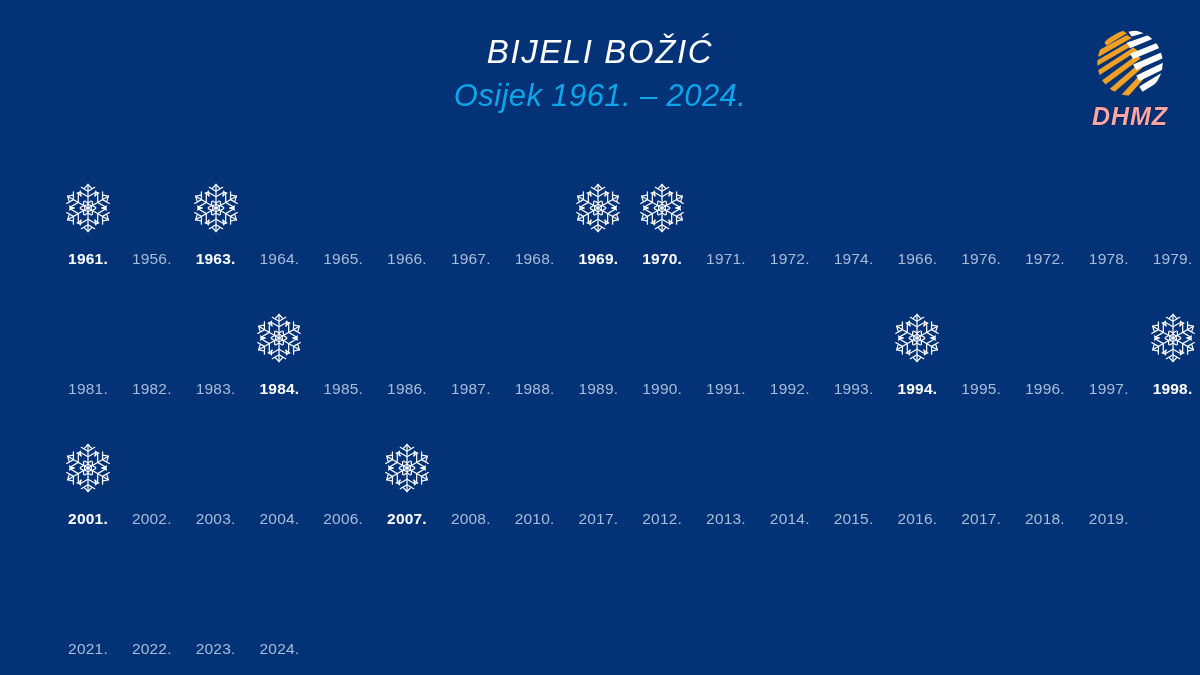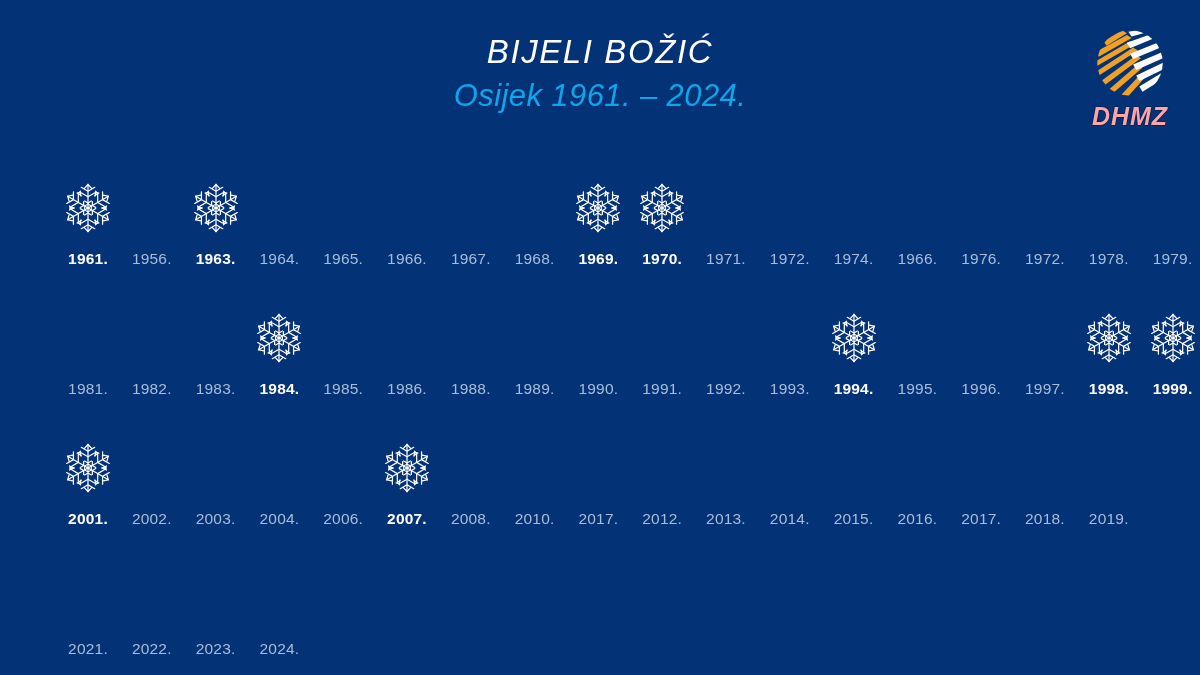--- a/index.html
+++ b/index.html
@@ -540,20 +540,24 @@
         <div class="year-cell">
           <div class="flake-slot"></div>
           <div class="year-label">1985.</div>
         </div>
         <div class="year-cell">
           <div class="flake-slot"></div>
           <div class="year-label">1986.</div>
         </div>
         <div class="year-cell">
           <div class="flake-slot"></div>
+          <div class="year-label">1987.</div>
+        </div>
+        <div class="year-cell">
+          <div class="flake-slot"></div>
           <div class="year-label">1988.</div>
         </div>
         <div class="year-cell">
           <div class="flake-slot"></div>
           <div class="year-label">1989.</div>
         </div>
         <div class="year-cell">
           <div class="flake-slot"></div>
           <div class="year-label">1990.</div>
         </div>

